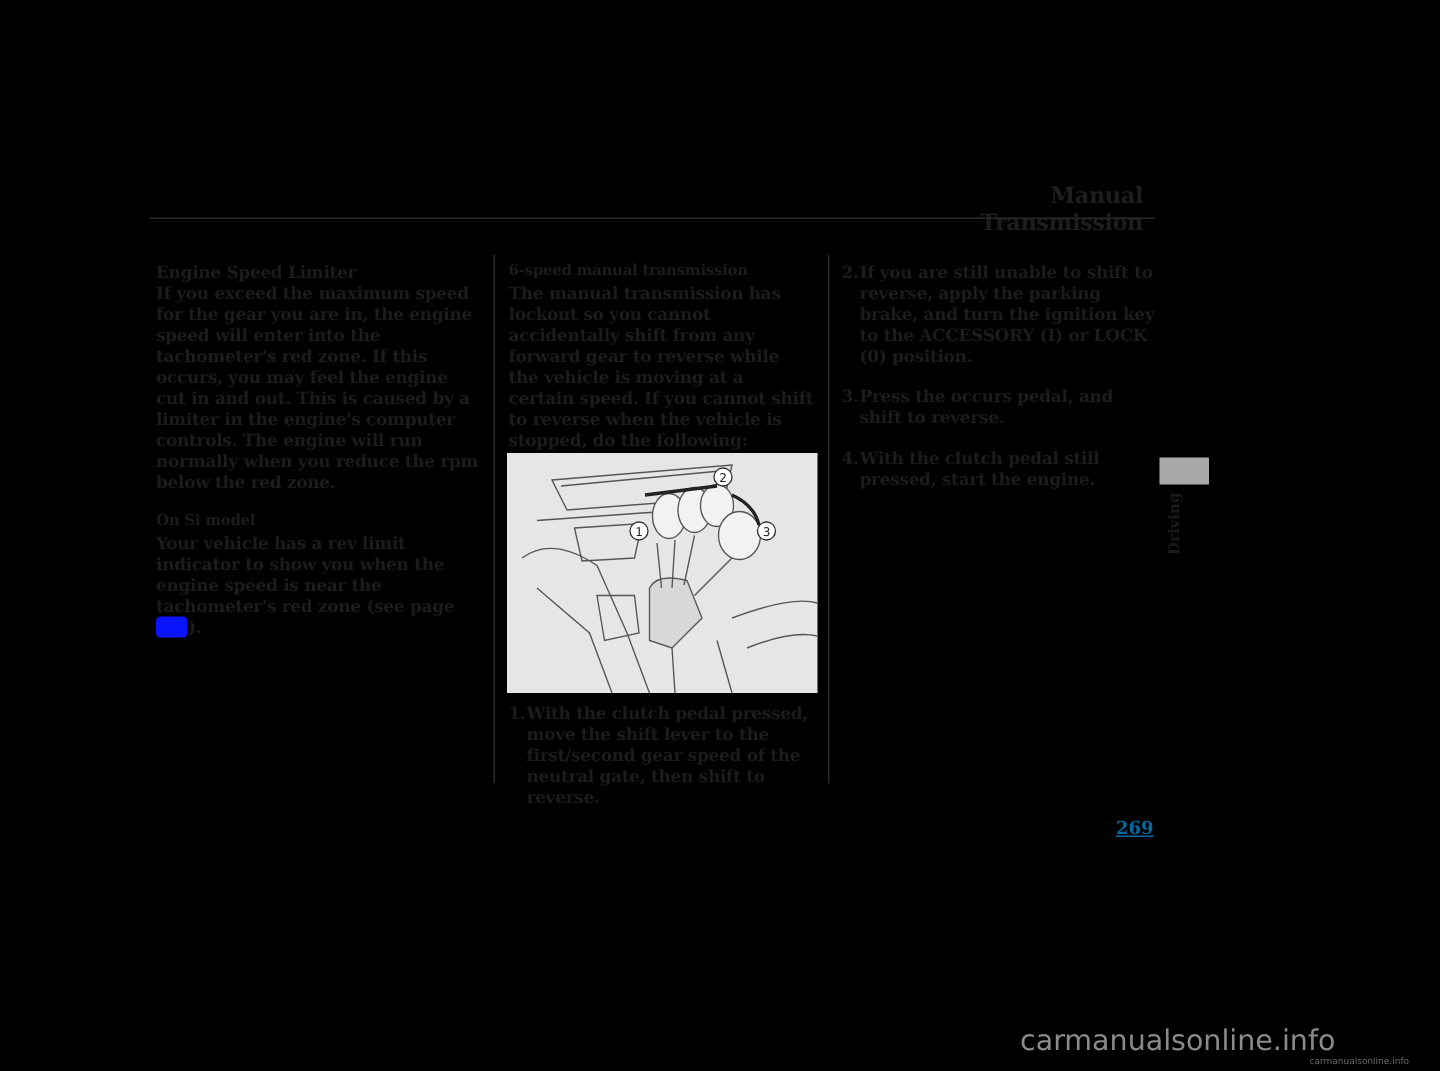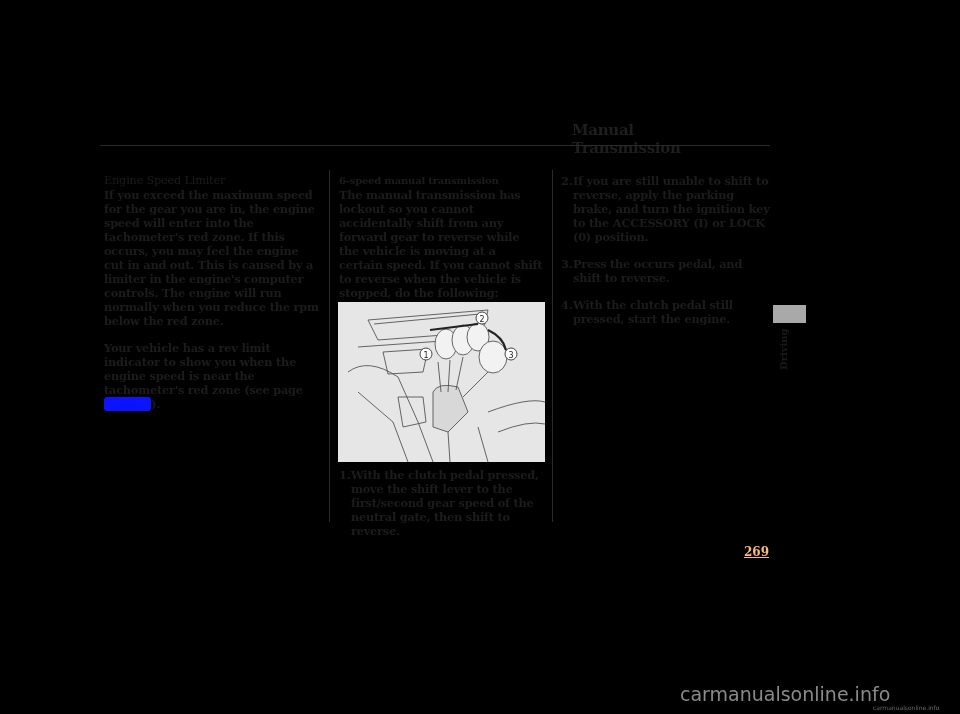--- a/index.html
+++ b/index.html
@@ -2,49 +2,49 @@
 <html><head>
   <meta charset="utf-8">
   <style>
     html, body { margin: 0; padding: 0; }
     body {
       width: 960px; height: 714px; background: #000000; position: relative; overflow: hidden;
       font-family: "DejaVu Serif", "Liberation Serif", serif;
       color: #1c1c1c;
     }
     .page-title {
-      position: absolute; left: 572px; top: 121px; width: 170px; text-align: left;
+      position: absolute; left: 592px; top: 121px; width: 170px; text-align: right;
       font-weight: bold; font-size: 15px; color: #1e1e1e; letter-spacing: -0.3px;
     }
     .title-rule { position: absolute; left: 100px; top: 145px; width: 670px; height: 1px; background: #2a2a2a; }
     .col { position: absolute; font-size: 11.3px; line-height: 14px; font-weight: bold; color: #1c1c1c; letter-spacing: -0.2px; }
     .col p { margin: 0 0 13px 0; }
-    .heading { font-weight: normal; }
+    .heading { font-weight: bold; }
     .subhead { font-size: 10px; }
     .col1 { left: 104px; top: 174px; width: 216px; }
     .col2 { left: 339px; top: 174px; width: 204px; }
     .col3 { left: 561px; top: 174px; width: 210px; }
     .vrule { position: absolute; width: 1px; background: #2a2a2a; }
     .vr1 { left: 329px; top: 170px; height: 352px; }
     .vr2 { left: 552px; top: 170px; height: 352px; }
-    .link { color: #0a14ff; background: #0a14ff; border-radius: 3px; padding: 0 16px; }
+    .link { color: #0a14ff; background: #0a14ff; border-radius: 3px; padding: 0 3px; }
     .step { display: flex; margin-bottom: 13px; }
     .step .num { width: 12px; flex: none; }
     .figure {
       position: absolute; left: 338px; top: 302px; width: 207px; height: 160px;
       background: #e6e6e6;
     }
     .figure svg { width: 100%; height: 100%; }
     .side-tab { position: absolute; left: 773px; top: 305px; width: 33px; height: 18px; background: #a9a9a9; }
     .side-label {
       position: absolute; left: 778px; top: 330px; width: 12px; height: 40px;
       writing-mode: vertical-rl; transform: rotate(180deg);
       font-size: 10px; font-weight: bold; color: #1a1a1a;
     }
-    .page-number { position: absolute; left: 744px; top: 545px; font-size: 12px; font-weight: bold; color: #fdba74; text-decoration: underline; }
+    .page-number { position: absolute; left: 744px; top: 545px; font-size: 12px; font-weight: bold; color: #0369a1; text-decoration: underline; }
     .watermark {
       position: absolute; left: 680px; top: 683px; font-family: "DejaVu Sans", sans-serif;
       font-size: 19px; color: #8a8a8a; letter-spacing: 0px;
     }
     .watermark-small {
       position: absolute; left: 873px; top: 704px; font-family: "DejaVu Sans", sans-serif;
       font-size: 6px; color: #6a6a6a;
     }
   </style>
 </head>
@@ -52,20 +52,21 @@
 
 <div class="page-title">Manual Transmission</div>
 <div class="title-rule"></div>
 
 <div class="vrule vr1"></div>
 <div class="vrule vr2"></div>
 
 <div class="col col1">
   <div class="heading">Engine Speed Limiter</div>
   <p>If you exceed the maximum speed for the gear you are in, the engine speed will enter into the tachometer's red zone. If this occurs, you may feel the engine cut in and out. This is caused by a limiter in the engine's computer controls. The engine will run normally when you reduce the rpm below the red zone.</p>
+  <div class="subhead" style="margin-top:12px">On Si model</div>
   <p>
     <span>Your vehicle has a rev limit indicator to show you when the engine speed is near the tachometer's red zone (see page </span><span class="link">68</span><span>).</span>
   </p>
 </div>
 
 <div class="col col2">
   <div class="subhead">6-speed manual transmission</div>
   <p>The manual transmission has lockout so you cannot accidentally shift from any forward gear to reverse while the vehicle is moving at a certain speed. If you cannot shift to reverse when the vehicle is stopped, do the following:</p>
 </div>
 

